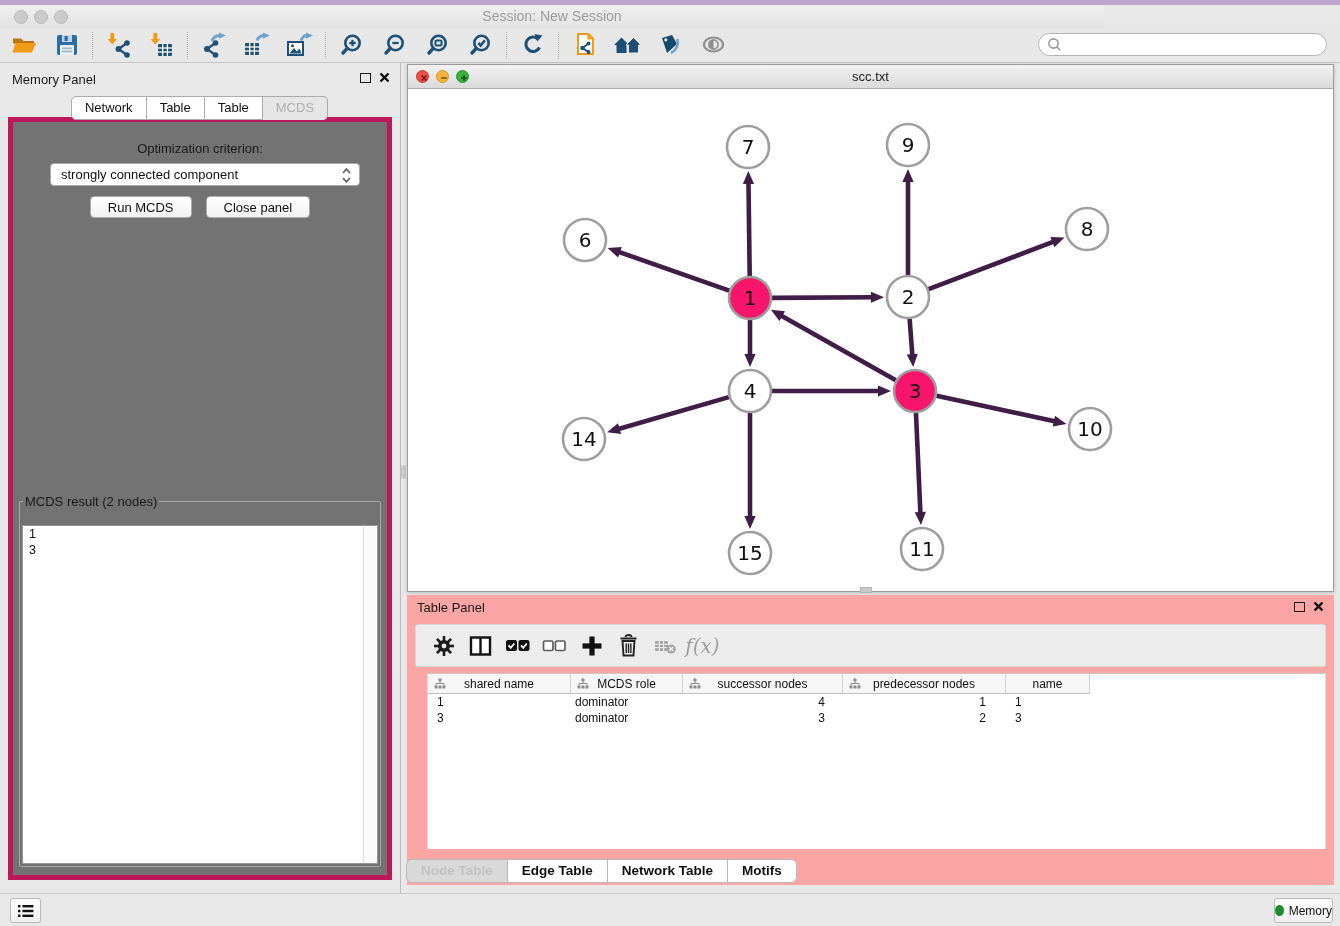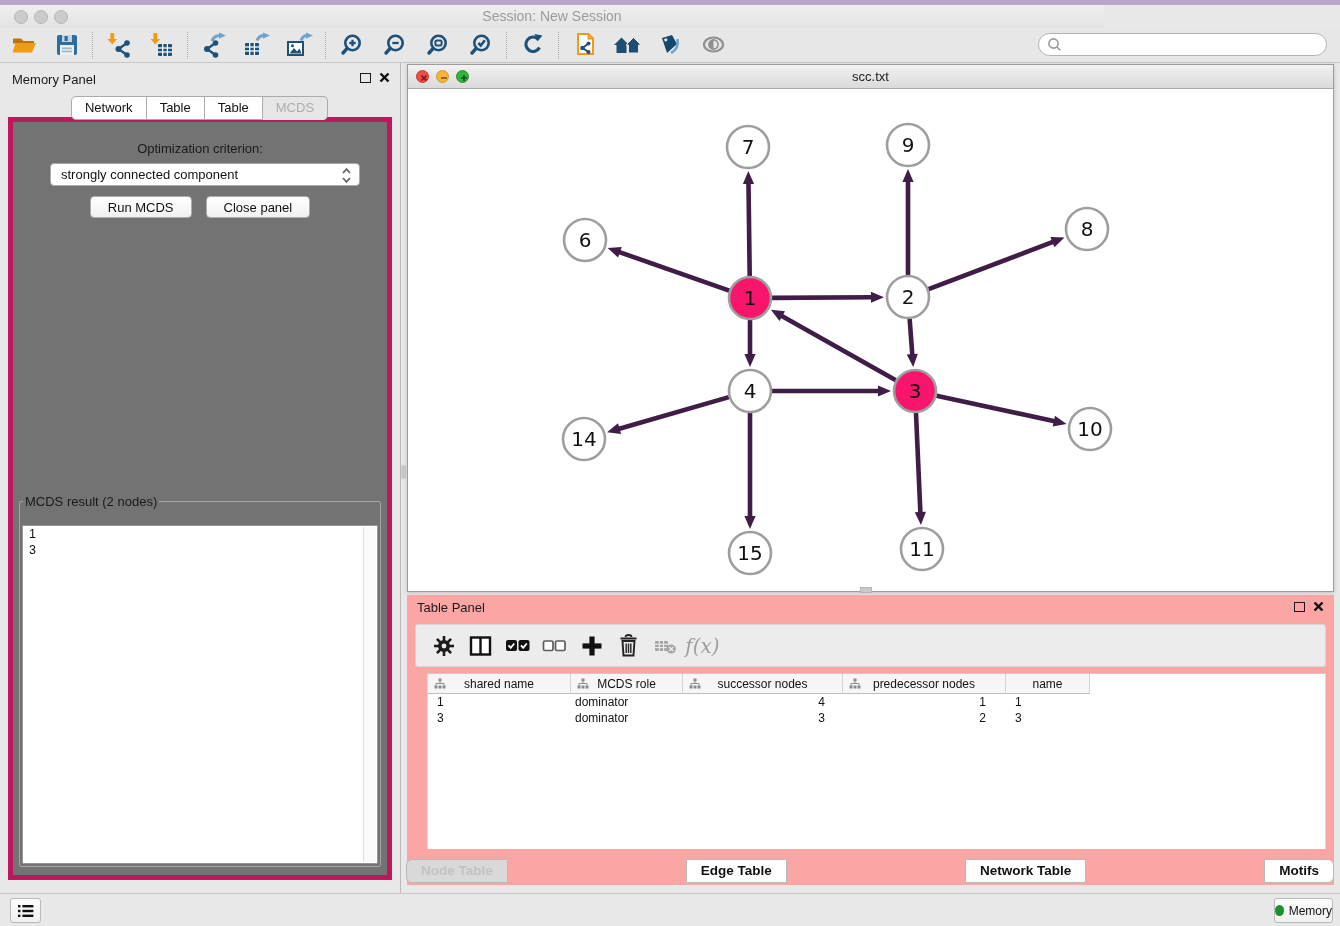--- a/index.html
+++ b/index.html
@@ -77,21 +77,21 @@
   .tpt-btn { width:37px; height:34px; display:flex; align-items:center; justify-content:center; }
   .fx-label { font-family:"DejaVu Serif", serif; font-style:italic; font-size:20px; color:#9E9E9E; }
   .tp-grid { position:absolute; left:8px; right:8px; top:78px; height:176px;
     background:#fff; border-top:1px solid #C9C9C9; border-left:1px solid #D9D9D9; border-right:1px solid #D9D9D9;margin-left:12px; }
   .grid-header { display:flex; height:20px; }
   .gh-cell { position:relative; background:#F6F6F6; border-right:1px solid #D4D4D4;
     border-bottom:1px solid #BEBEBE; font-size:12px; color:#111; display:flex; align-items:center; justify-content:center; }
   .gh-cell .tree-ic { position:absolute; left:6px; top:4px; }
   .grid-row { display:flex; height:16px; font-size:12px; color:#111; }
   .gr-cell { overflow:hidden; white-space:nowrap; line-height:16px; }
-  .tp-tabbar { position:absolute; left:0; right:0; top:264px; display:flex; justify-content:space-between; }
+  .tp-tabbar { position:absolute; left:0; right:0; top:264px; display:flex; justify-content:flex-start; }
   .tp-tab { border:1px solid #B9B9B9; background:#fff; color:#111; font-size:13.5px; font-weight:bold;
     padding:3px 14px 4px; margin-left:-1px; }
   .tp-tab:first-child { border-radius:6px 0 0 6px; }
   .tp-tab:last-child { border-radius:0 6px 6px 0; }
   .tp-tab.active { background:#D9D9D9; color:#C2C2C2; }
 
   
   .status-bar { position:absolute; left:0; top:893px; width:1340px; height:33px;
     background:#E8E8E8; border-top:1px solid #C8C8C8; }
   .status-btn { position:absolute; height:25px; background:linear-gradient(#FCFCFC,#F0F0F0);

